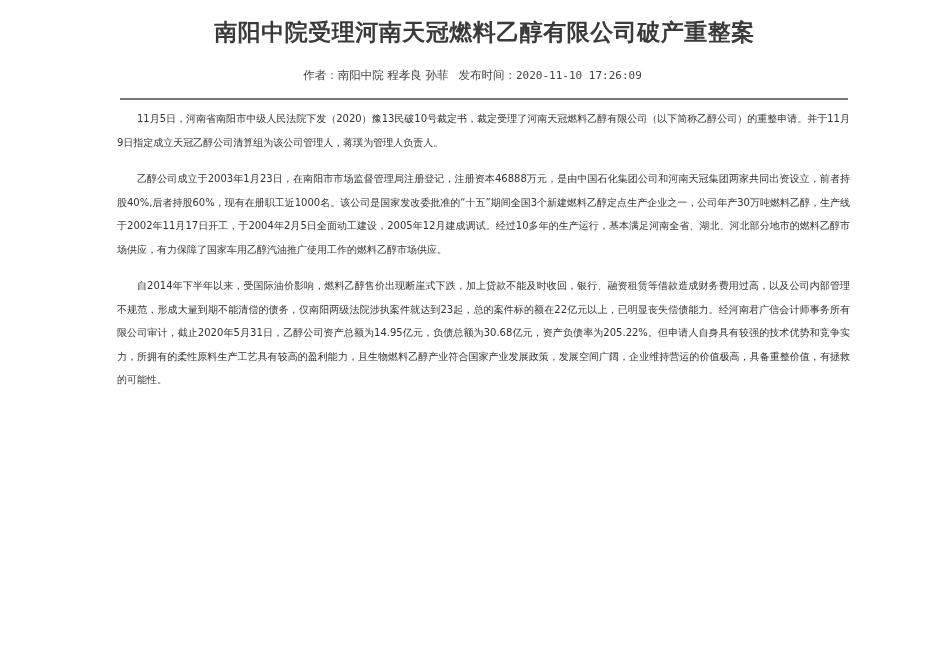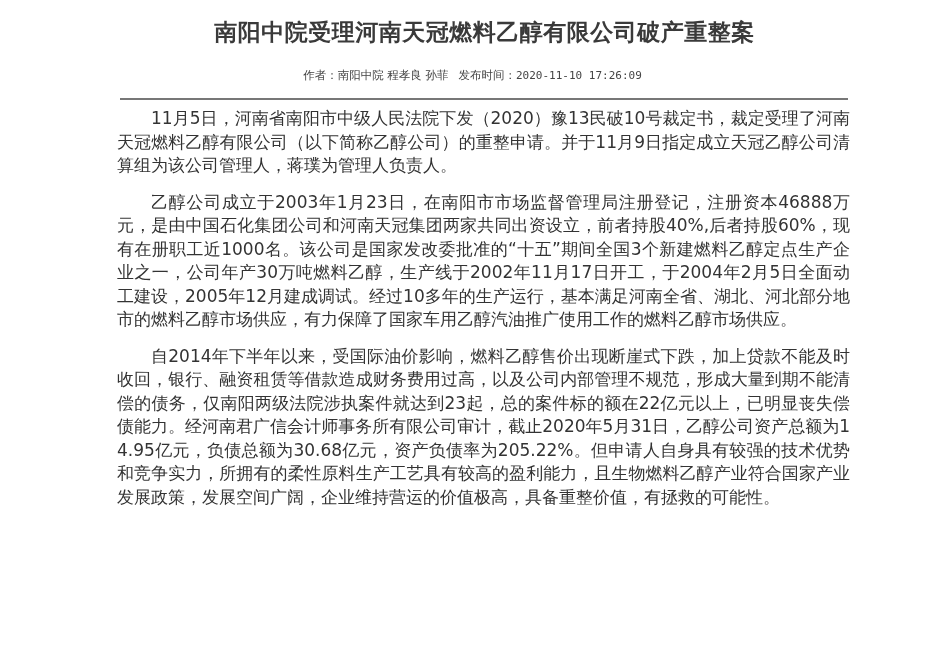--- a/index.html
+++ b/index.html
@@ -56,21 +56,21 @@
       border-top: 2px solid #777777;
     }
     .body {
       position: absolute;
       left: 117px;
       top: 107px;
       width: 733px;
     }
     .body p {
       margin: 0 0 13px 0;
-      font-size: 17px;
+      font-size: 10px;
       line-height: 23.5px;
       text-indent: 2em;
       color: #333333;
       text-align: justify;
       word-break: break-all;
     }
   </style>
 </head>
 <body>
 

